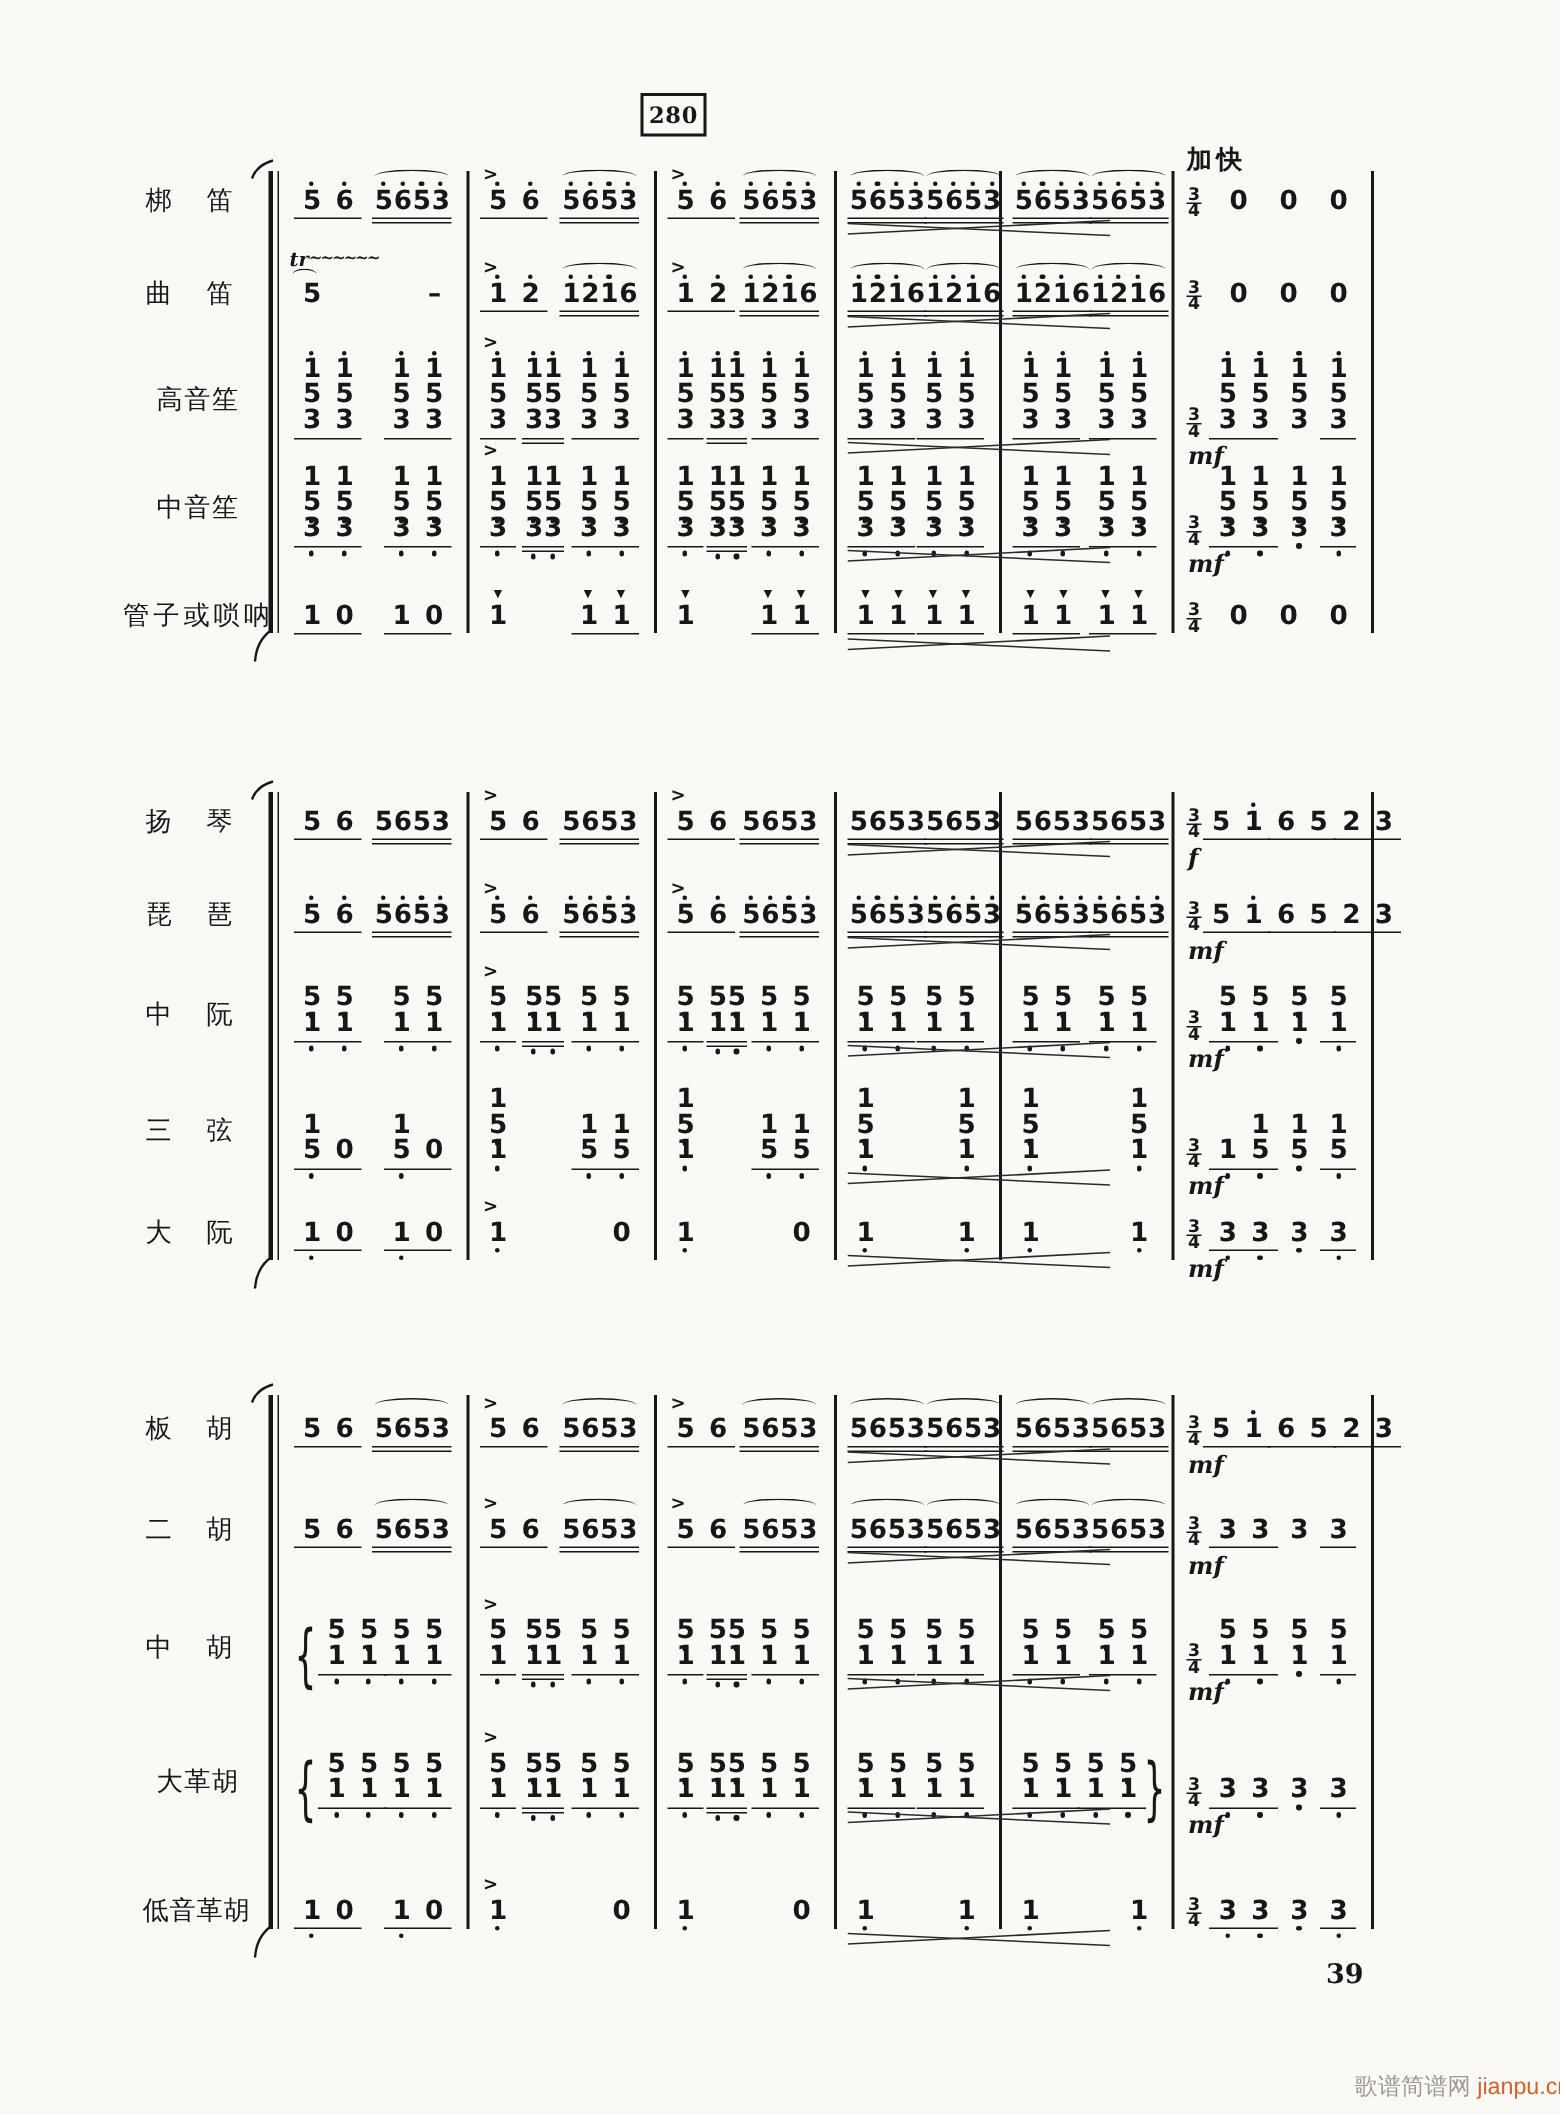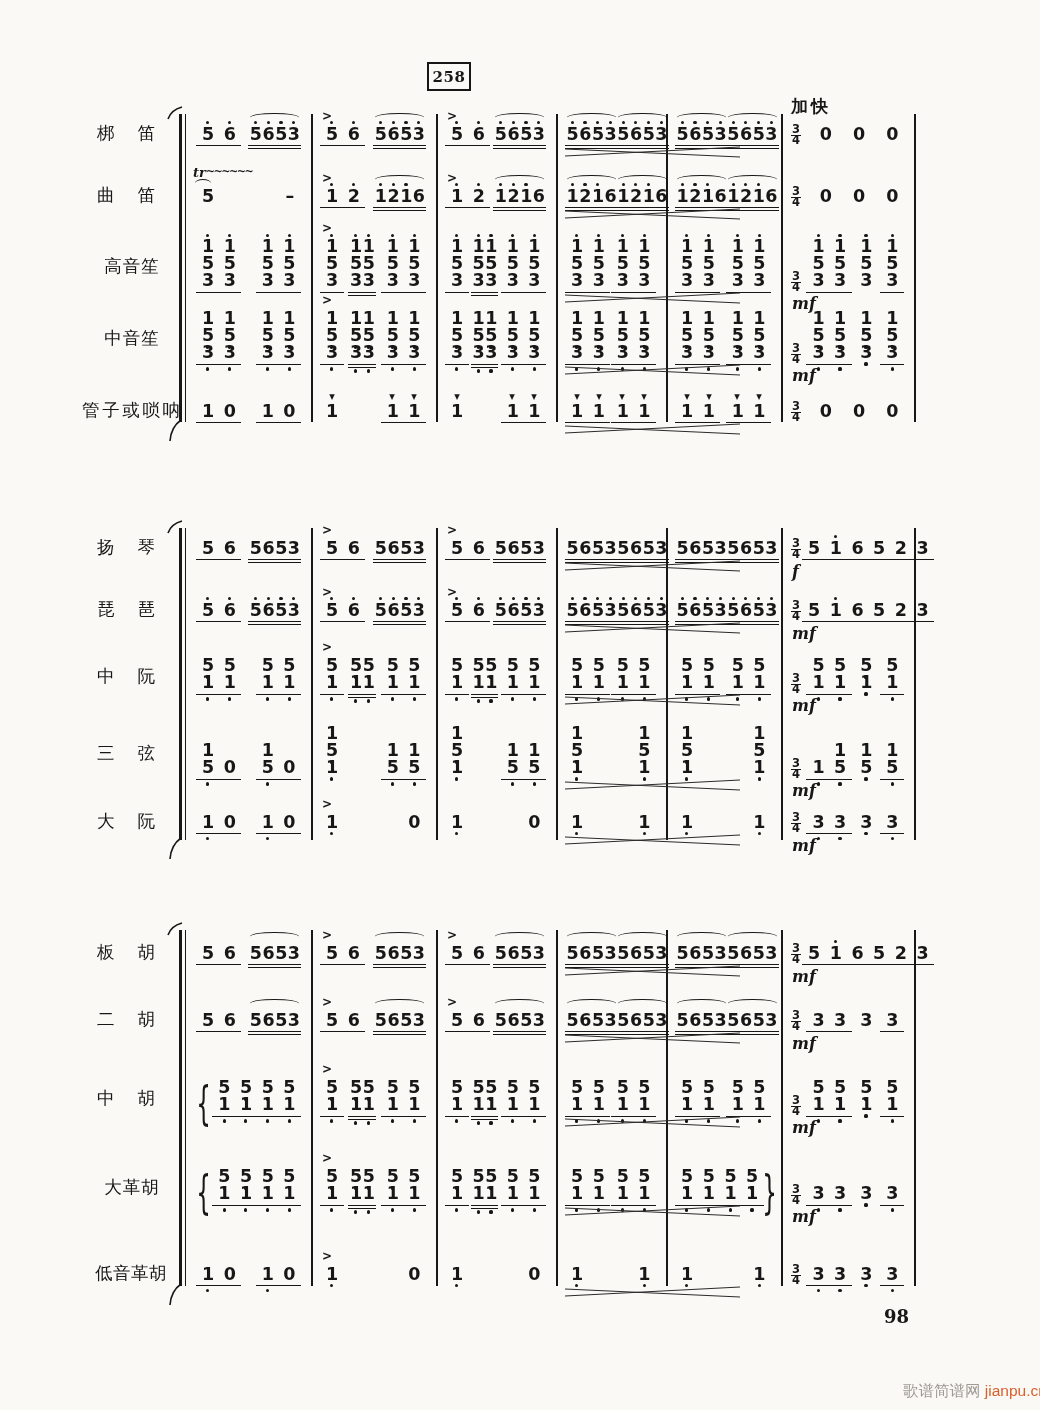--- a/index.html
+++ b/index.html
@@ -50,21 +50,21 @@
   .tempo{position:absolute;left:791px;top:95px;font:700 17px "Liberation Sans",sans-serif;letter-spacing:3px}
   .pagenum{position:absolute;left:884px;top:1306px;font:700 18px "DejaVu Serif",serif}
   .wm{position:absolute;left:903px;top:1381px;font:400 15.5px "Liberation Sans",sans-serif;
       color:#a09a94;white-space:nowrap}
   .wm b{font-weight:400;color:#d95f2b}
 </style>
 </head>
 <body>
 
 <div id="page">
-  <div class="box155">258</div>
+  <div class="box155">280</div>
   <div class="tempo">加快</div>
   <div id="score">
       <div class="sysline" style="left: 179px; top: 114px; height: 308px;"></div>
       <svg width="18" height="14" class="hook" style="left: 166px; top: 106px;">
         <path d="M16,1 Q5,4 2,13" fill="none" stroke="#171717" stroke-width="1.6"></path>
       </svg>
       <svg width="16" height="24" class="hook" style="left: 168px; top: 419px;">
         <path d="M13,1 Q3,8 2,22" fill="none" stroke="#171717" stroke-width="1.6"></path>
       </svg>
       <div class="bar" style="left: 311px; top: 114px; height: 308px;"></div>
@@ -2449,15 +2449,15 @@
           <line x1="0" y1="3" x2="175" y2="11" stroke="#2a2a2a" stroke-width="1.1"></line>
         </svg>
       </div>
       <div class="slabel n4" style="top: 1260.5px;">
         <span>低</span>
         <span>音</span>
         <span>革</span>
         <span>胡</span>
       </div>
     </div>
-  <div class="pagenum">98</div>
+  <div class="pagenum">39</div>
   <div class="wm"><span>歌谱简谱网</span> <b>jianpu.cn</b></div>
 </div>
 
 </body></html>

